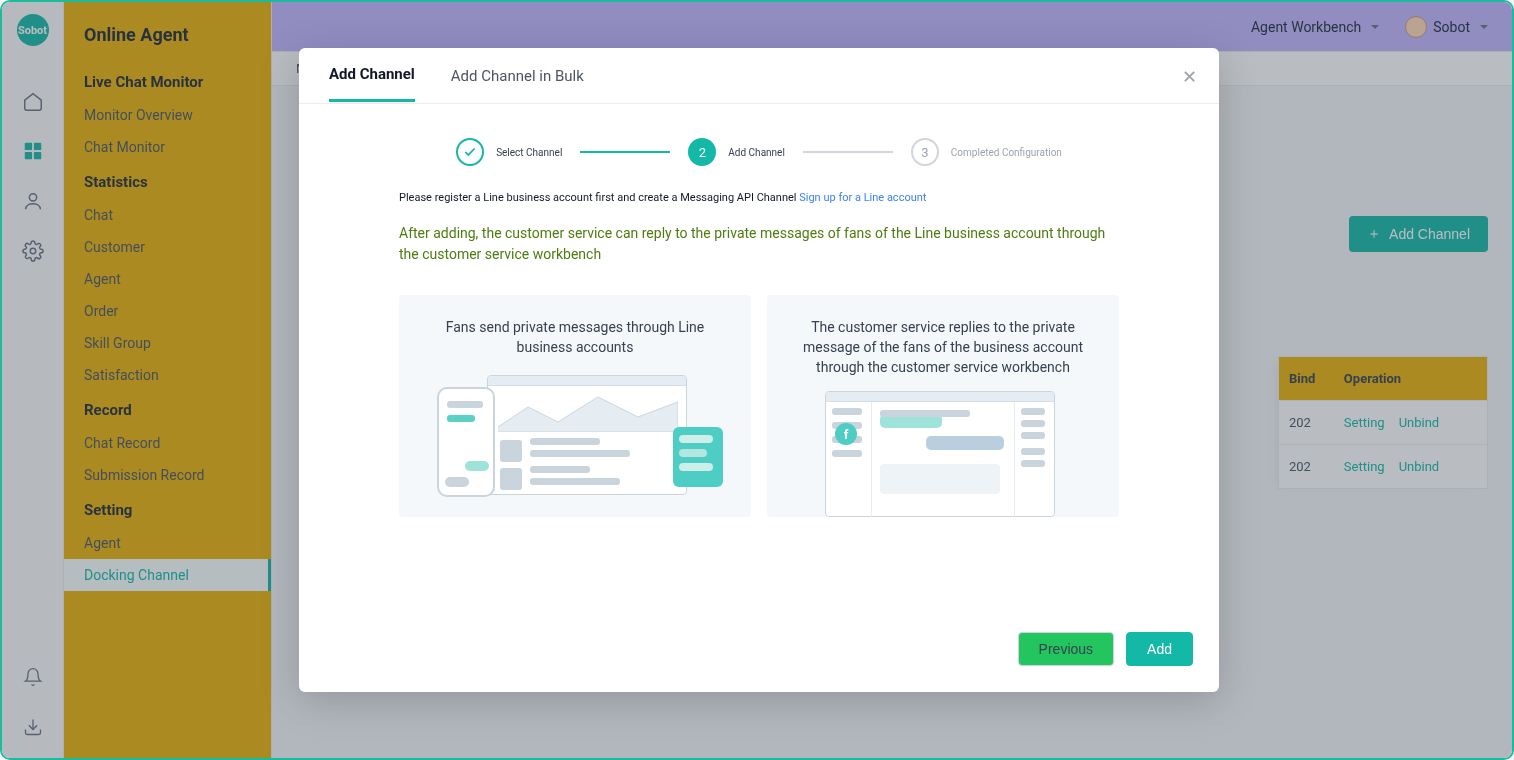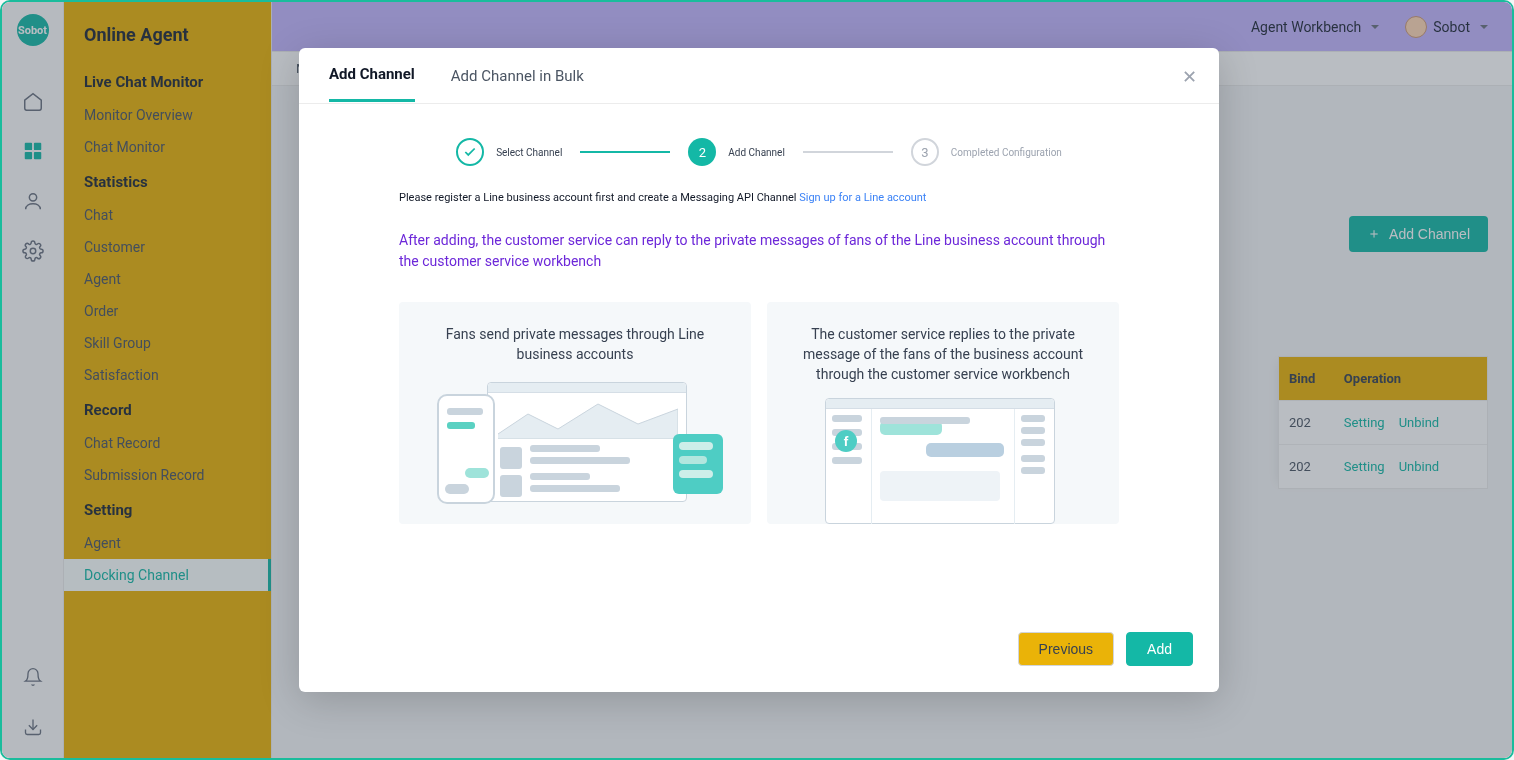--- a/index.html
+++ b/index.html
@@ -94,41 +94,41 @@
 .sc-active { background:#14b8a6; color:#fff; }
 .sc-pending { border:2px solid #d1d5db; color:#9ca3af; }
 .step-label { font-size:10px; color:#374151;text-align:center; }
 .step-label.pending { color:#9ca3af; }
 .step-line { width:90px; height:2px; background:#d1d5db; margin:0 18px;}
 .step-line.done { background:#14b8a6; }
 
 .modal-body { padding:14px 100px 0; }
 .instr { font-size:11px; color:#111827; line-height:1.5;}
 .instr a { color:#3b82f6; text-decoration:none;}
-.sub { font-size:14px; color:#6d28d9; margin-top:23px; line-height:1.5;}
+.sub { font-size:14px; color:#4d7c0f; margin-top:16px; line-height:1.5;}
 
 .cards { display:flex; gap:16px; margin-top:30px;}
 .card { flex:1; background:#f5f8fa; border-radius:4px; padding:22px 18px 18px; height:222px; overflow:hidden;}
 .card-title { font-size:14px; color:#374151; text-align:center; line-height:1.45; padding:0 6px 10px;}
 .illus { height:140px; position:relative; }
 
 
 .win { position:absolute; background:#fff; border:1px solid #c9d4dd; border-radius:4px; }
 .win .tbar { height:10px; background:#e5edf2; border-bottom:1px solid #d5dee6; border-radius:4px 4px 0 0;}
 .bar { position:absolute; height:7px; border-radius:3px; background:#c9d4dd;}
 .bar.accent { background:#5ad1c2;}
 .chip { position:absolute; width:50px; height:60px; background:#4ecdc4; border-radius:6px;}
 .phone { position:absolute; width:58px; height:110px; border:2px solid #c9d4dd; border-radius:10px; background:#fff;}
 .bubble{ position:absolute; border-radius:5px; background:#c9d4dd; }
 .bubble.teal{ background:#9ee3da;}
 .fb-badge{position:absolute; width:22px;height:22px;border-radius:50%;background:#4ecdc4; color:#fff; display:flex;align-items:center;justify-content:center;font-size:13px;font-weight:700;}
 
 .modal-footer { margin-top:auto; display:flex; justify-content:flex-end; gap:12px; padding:0 26px 26px;}
 .btn { font-size:14px; padding:8px 20px; border-radius:4px; cursor:pointer;}
-.btn-outline { background:#eab308; border:1px solid #d1d5db; color:#374151;}
+.btn-outline { background:#22c55e; border:1px solid #d1d5db; color:#374151;}
 .btn-primary { background:#14b8a6; border:1px solid #14b8a6; color:#fff;}
 
 .caret-down::after{content:"";display:inline-block;border:4px solid transparent;border-top-color:#6b7280;margin-left:4px;transform:translateY(2px);}
 </style>
 </head>
 <body>
 
 <div class="app-root">
 
   <div class="rail">

